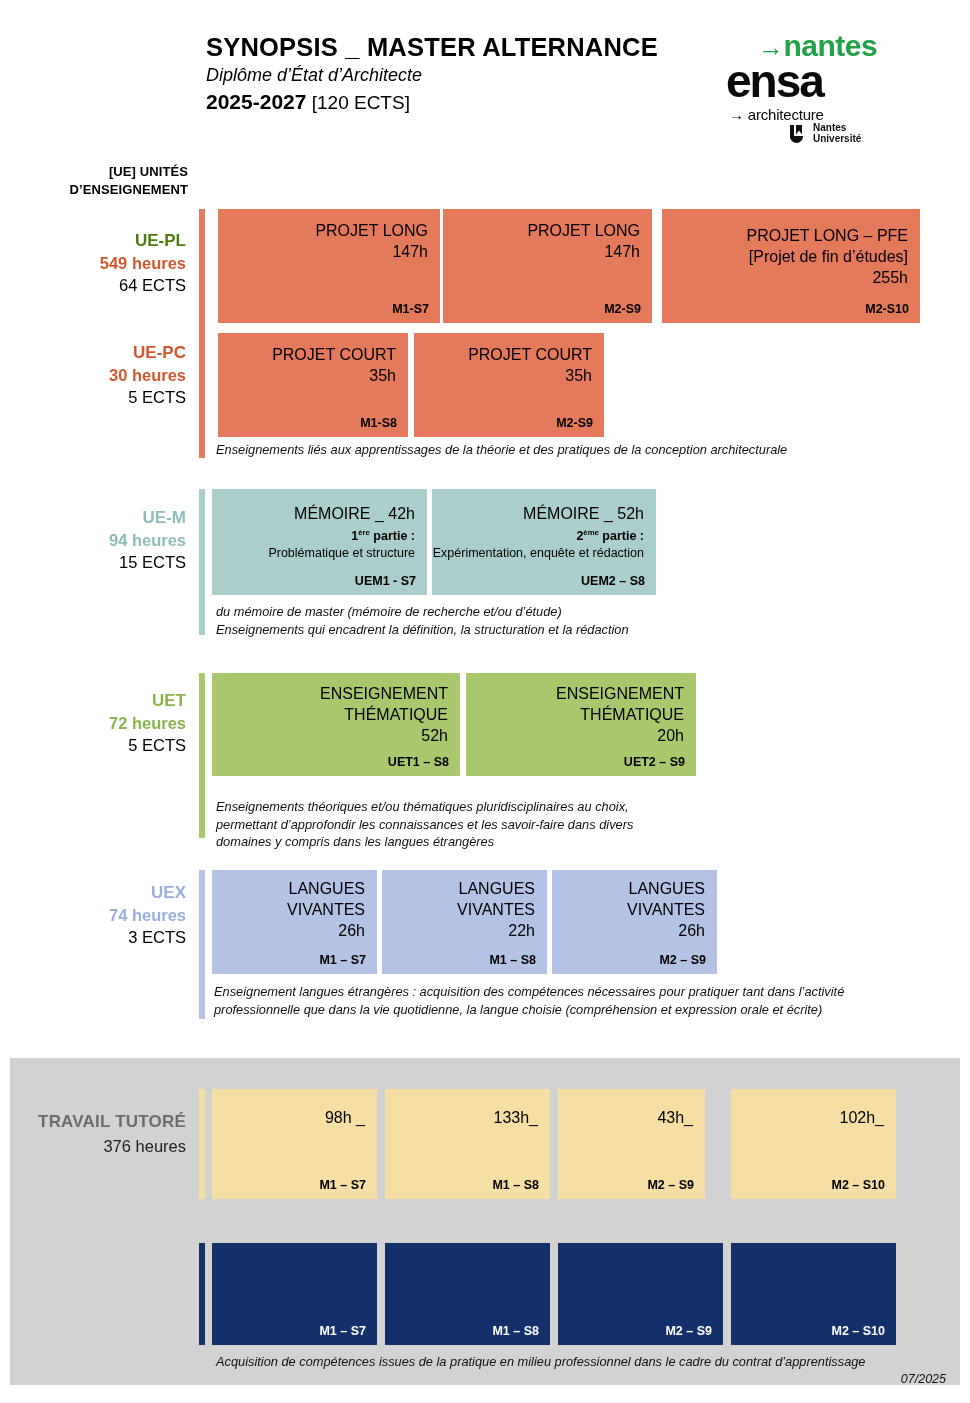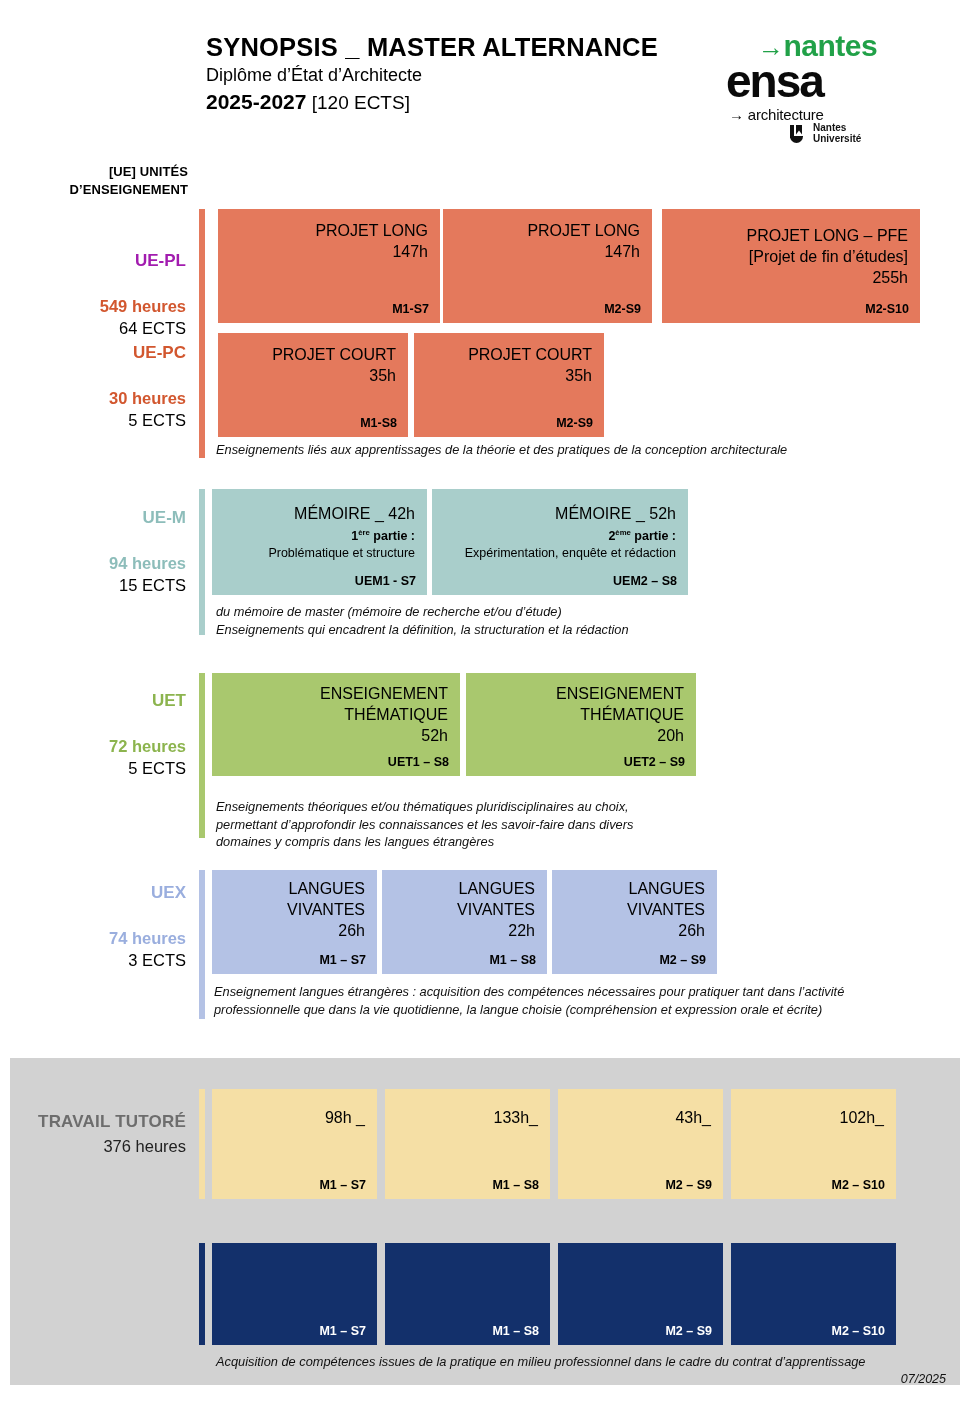--- a/index.html
+++ b/index.html
@@ -12,21 +12,21 @@
   }
   .page { position: relative; width: 970px; height: 1403px; }
 
   
   .header { position: absolute; left: 0; top: 0; width: 970px; height: 150px; }
   .title-block { position: absolute; left: 206px; top: 32px; }
   .title-main {
     font-size: 25.5px; font-weight: bold; letter-spacing: 0.2px;
     line-height: 30px; white-space: nowrap;
   }
-  .title-sub { font-size: 18px; line-height: 26px; font-weight: normal; }
+  .title-sub { font-size: 18px; line-height: 26px; font-weight: normal; font-style: italic; }
   .title-years { font-size: 21px; line-height: 27px; font-weight: bold; white-space: nowrap; }
   .title-years .ects { font-weight: normal; font-size: 19px; }
 
   
   .logo { position: absolute; left: 722px; top: 30px; width: 200px; height: 110px; }
   .logo-nantes {
     position: absolute; left: 36px; top: 0px;
     color: #21a148; font-size: 30px; font-weight: bold;
     letter-spacing: -0.5px; white-space: nowrap; line-height: 32px;
   }
@@ -52,21 +52,21 @@
   
   .ue-header {
     position: absolute; right: 782px; top: 163px;
     text-align: right; font-size: 13px; font-weight: bold;
     line-height: 18px; letter-spacing: 0.1px;
   }
   .lbl {
     position: absolute; text-align: right; line-height: 22px;
   }
   .lbl .code { font-size: 17px; font-weight: bold; }
-  .lbl .hrs  { font-size: 16.5px; font-weight: bold; margin-top: 23px; }
+  .lbl .hrs  { font-size: 16.5px; font-weight: bold; }
   .lbl .ects { font-size: 16.5px; font-weight: normal; color: #000; }
 
   .vbar { position: absolute; width: 6px; }
 
   .box {
     position: absolute; padding: 11px 12px 9px 12px;
     display: flex; flex-direction: column; align-items: flex-end;
   }
   .box .bt { font-size: 16px; line-height: 21px; text-align: center; white-space: nowrap; }
   .box .bt.small { font-size: 12.5px; line-height: 17px; font-weight: bold; }
@@ -134,21 +134,21 @@
   </div>
 
   <div class="ue-header">
     <div>[UE] UNITÉS</div>
     <div>D’ENSEIGNEMENT</div>
   </div>
 
   <div class="vbar" style="left:199px; top:209px; height:249px; background:#E4795C;"></div>
 
   <div class="lbl" style="right:784px; top:230px;">
-    <div class="code" style="color:#a21caf;margin-top:20px;">UE-PL</div>
+    <div class="code" style="color:#4d7c0f;">UE-PL</div>
     <div class="hrs" style="color:#D2572F;">549 heures</div>
     <div class="ects">64 ECTS</div>
   </div>
 
   <div class="box" style="left:218px; top:209px; width:222px; height:114px; background:#E4795C;">
     <div class="bt">PROJET LONG</div>
     <div class="bt">147h</div>
     <div class="tag">M1-S7</div>
   </div>
 
@@ -195,21 +195,21 @@
 
   <div class="box" style="left:212px; top:489px; width:215px; height:106px; background:#A9CECB; padding-top:14px;">
     <div class="bt">MÉMOIRE _ 42h</div>
     <div class="bt small">
       <span>1</span><sup>ère</sup><span> partie :</span>
     </div>
     <div class="bt small2">Problématique et structure</div>
     <div class="tag">UEM1 - S7</div>
   </div>
 
-  <div class="box" style="left:432px; top:489px; width:256px; height:106px; background:#A9CECB; padding-top:14px;padding-left:45px;">
+  <div class="box" style="left:432px; top:489px; width:224px; height:106px; background:#A9CECB; padding-top:14px;padding-left:45px;">
     <div class="bt">MÉMOIRE _ 52h</div>
     <div class="bt small">
       <span>2</span><sup>ème</sup><span> partie :</span>
     </div>
     <div class="bt small2">Expérimentation, enquête et rédaction</div>
     <div class="tag">UEM2 – S8</div>
   </div>
 
   <div class="caption" style="left:216px; top:603px; width:700px;">
     <div>du mémoire de master (mémoire de recherche et/ou d’étude)</div>
@@ -288,21 +288,21 @@
   </div>
 
   <div class="box" style="left:212px; top:1089px; width:165px; height:110px; background:#F5DFA5; padding-top:18px;">
     <div class="bt">98h _</div>
     <div class="tag">M1 – S7</div>
   </div>
   <div class="box" style="left:385px; top:1089px; width:165px; height:110px; background:#F5DFA5; padding-top:18px;">
     <div class="bt">133h_</div>
     <div class="tag">M1 – S8</div>
   </div>
-  <div class="box" style="left:558px; top:1089px; width:165px; height:110px; background:#F5DFA5; padding-top:18px;">
+  <div class="box" style="left:558px; top:1089px; width:147px; height:110px; background:#F5DFA5; padding-top:18px;">
     <div class="bt">43h_</div>
     <div class="tag">M2 – S9</div>
   </div>
   <div class="box" style="left:731px; top:1089px; width:165px; height:110px; background:#F5DFA5; padding-top:18px;">
     <div class="bt">102h_</div>
     <div class="tag">M2 – S10</div>
   </div>
 
   <div class="vbar" style="left:199px; top:1243px; height:102px; background:#13306B;"></div>
 

